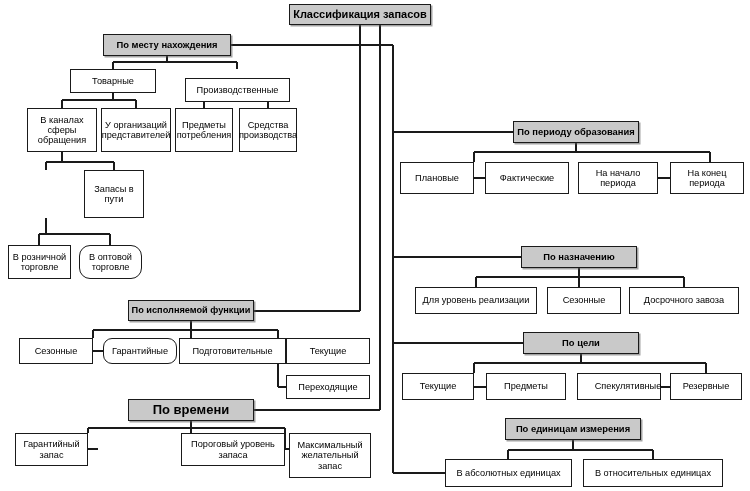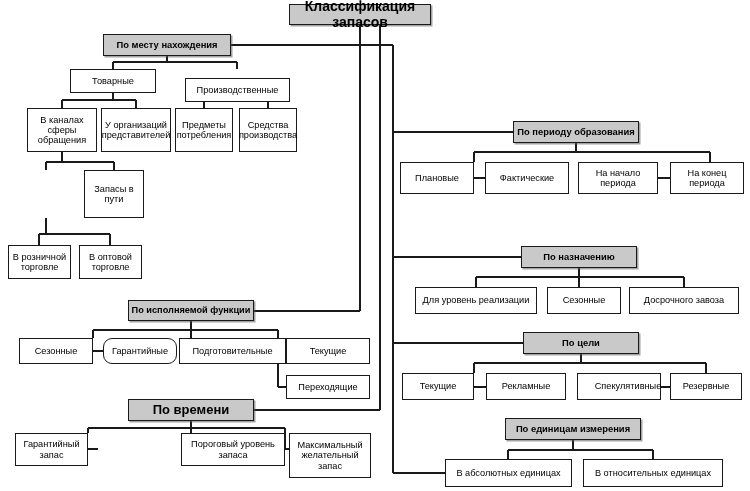--- a/index.html
+++ b/index.html
@@ -129,47 +129,47 @@
       <path d="M88,428 L285,428"></path>
       <path d="M88,428 L88,433"></path>
       <path d="M285,428 L285,449"></path>
       <path d="M191,428 L191,433"></path>
       <path d="M88,449 L98,449"></path>
       <path d="M285,449 L289,449"></path>
 
     </g>
   </svg>
 
-  <div class="node root" style="left:289px;top:4px;width:142px;height:21px;font-size:14px;">Классификация запасов</div>
+  <div class="node root" style="left:289px;top:4px;width:142px;height:21px;font-size:11px;">Классификация запасов</div>
 
   <div class="node hdr" style="left:103px;top:34px;width:128px;height:22px;font-size:9.4px;">По месту нахождения</div>
   <div class="node" style="left:70px;top:69px;width:86px;height:24px;">Товарные</div>
   <div class="node" style="left:185px;top:78px;width:105px;height:24px;">Производственные</div>
   <div class="node" style="left:27px;top:108px;width:70px;height:44px;">В каналах сферы обращения</div>
   <div class="node" style="left:101px;top:108px;width:70px;height:44px;">У организаций представителей</div>
   <div class="node" style="left:175px;top:108px;width:58px;height:44px;">Предметы потребления</div>
   <div class="node" style="left:239px;top:108px;width:58px;height:44px;">Средства производства</div>
   <div class="node" style="left:84px;top:170px;width:60px;height:48px;">Запасы в пути</div>
   <div class="node" style="left:8px;top:245px;width:63px;height:34px;">В розничной торговле</div>
-  <div class="node" style="left:79px;top:245px;width:63px;height:34px;">В оптовой торговле</div>
+  <div class="node" style="left:79px;top:245px;width:63px;height:34px;border-radius:11px;">В оптовой торговле</div>
 
   <div class="node hdr" style="left:513px;top:121px;width:126px;height:22px;font-size:9.4px;">По периоду образования</div>
   <div class="node" style="left:400px;top:162px;width:74px;height:32px;">Плановые</div>
   <div class="node" style="left:485px;top:162px;width:84px;height:32px;">Фактические</div>
   <div class="node" style="left:578px;top:162px;width:80px;height:32px;">На начало периода</div>
   <div class="node" style="left:670px;top:162px;width:74px;height:32px;">На конец периода</div>
 
   <div class="node hdr" style="left:521px;top:246px;width:116px;height:22px;font-size:9.4px;">По назначению</div>
   <div class="node" style="left:415px;top:287px;width:122px;height:27px;">Для уровень реализации</div>
   <div class="node" style="left:547px;top:287px;width:74px;height:27px;">Сезонные</div>
   <div class="node" style="left:629px;top:287px;width:110px;height:27px;">Досрочного завоза</div>
 
   <div class="node hdr" style="left:523px;top:332px;width:116px;height:22px;font-size:9.4px;">По цели</div>
   <div class="node" style="left:402px;top:373px;width:72px;height:27px;">Текущие</div>
-  <div class="node" style="left:486px;top:373px;width:80px;height:27px;">Рекламные</div>
+  <div class="node" style="left:486px;top:373px;width:80px;height:27px;">Предметы</div>
   <div class="node" style="left:577px;top:373px;width:84px;height:27px;padding-left:20px;">Спекулятивные</div>
   <div class="node" style="left:670px;top:373px;width:72px;height:27px;">Резервные</div>
 
   <div class="node hdr" style="left:505px;top:418px;width:136px;height:22px;font-size:9.4px;">По единицам измерения</div>
   <div class="node" style="left:445px;top:459px;width:127px;height:28px;">В абсолютных единицах</div>
   <div class="node" style="left:583px;top:459px;width:140px;height:28px;">В относительных единицах</div>
 
   <div class="node hdr" style="left:128px;top:300px;width:126px;height:21px;font-size:9.2px;">По исполняемой функции</div>
   <div class="node" style="left:19px;top:338px;width:74px;height:26px;">Сезонные</div>
   <div class="node" style="left:103px;top:338px;width:74px;height:26px;border-radius:9px;">Гарантийные</div>

